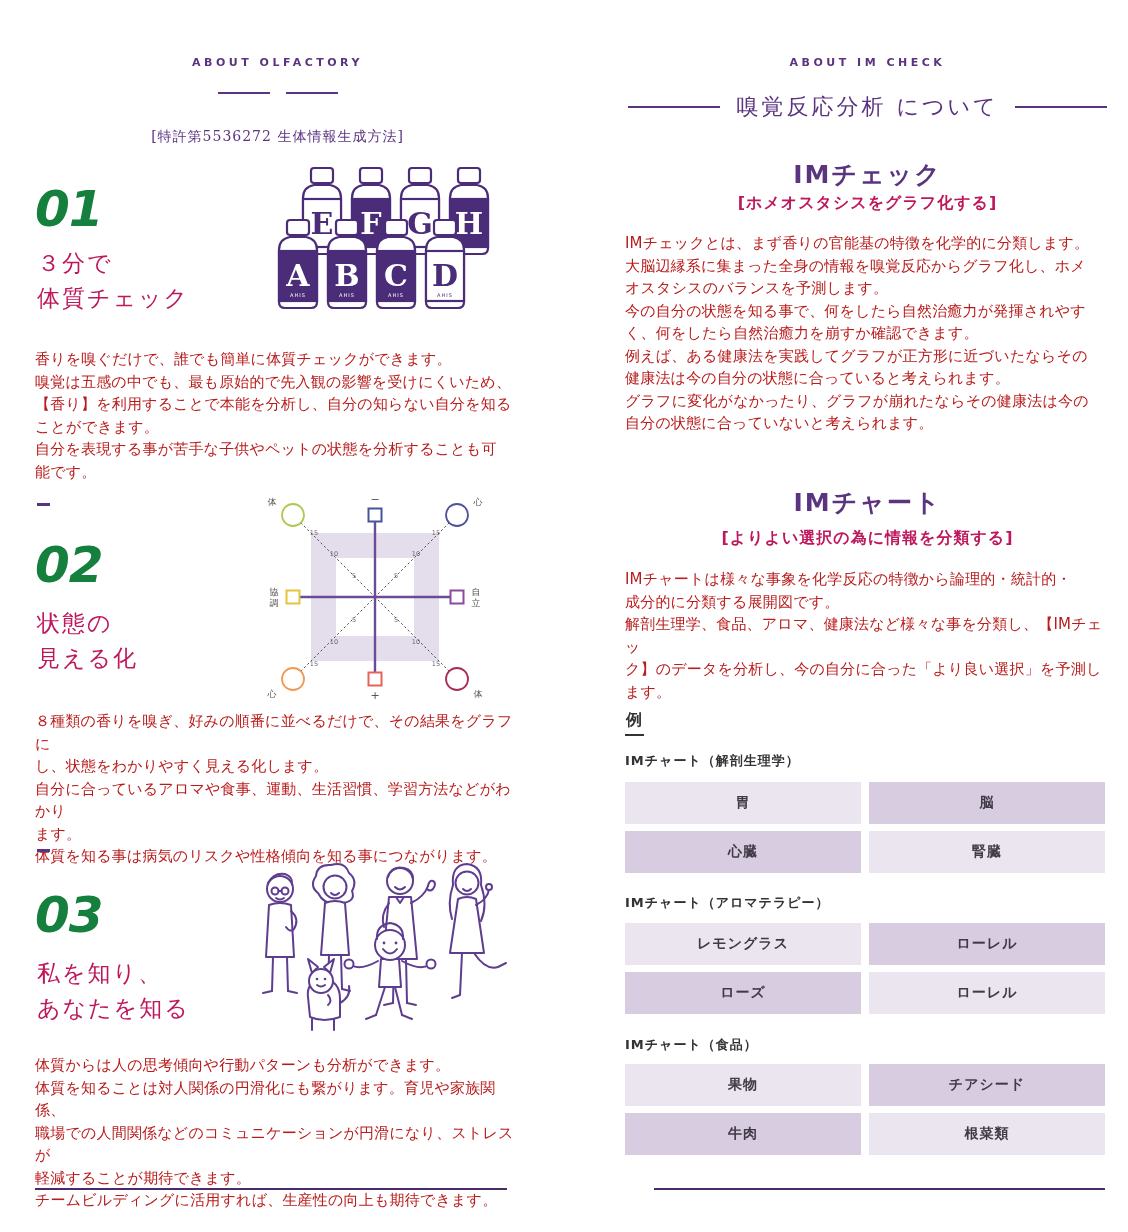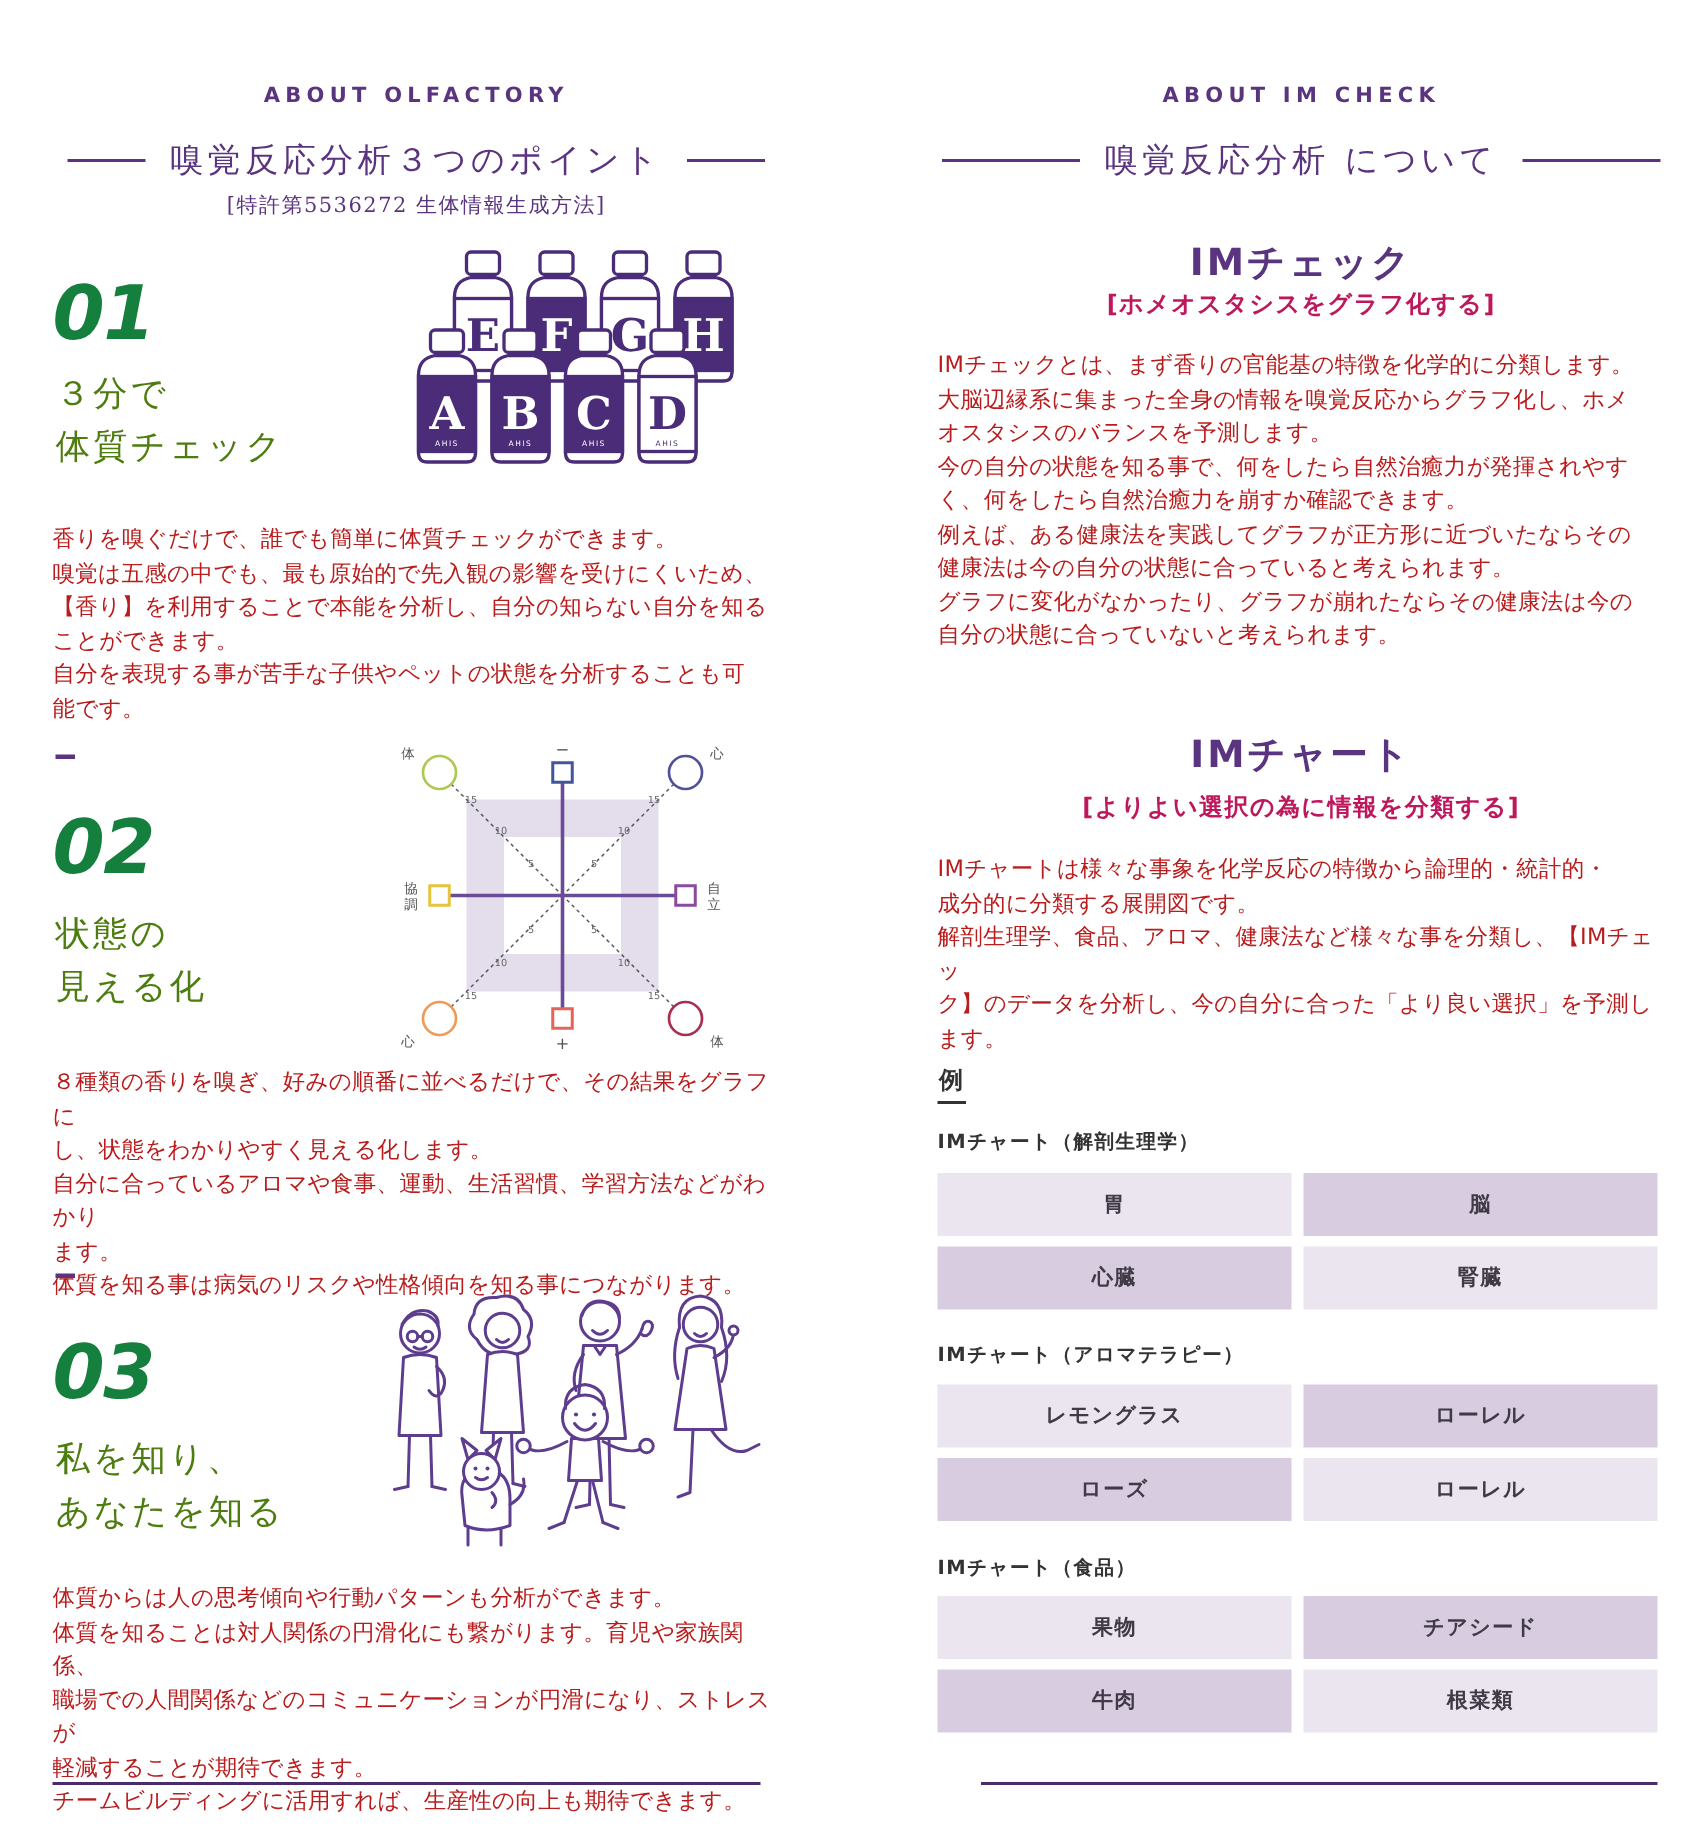--- a/index.html
+++ b/index.html
@@ -2,36 +2,36 @@
 <html><head>
 <meta charset="utf-8">
 <style>
   html,body{margin:0;padding:0;background:#fff;}
   .page{position:relative;width:1128px;height:1232px;background:#fff;overflow:hidden;
         font-family:"DejaVu Sans","Liberation Sans",sans-serif;color:#3a3a3a;}
   .col{position:absolute;top:0;height:100%;}
   .col-left{left:35px;width:485px;}
   .col-right{left:625px;width:485px;}
 
-  .eyebrow{position:absolute;width:100%;text-align:center;font-size:14px;font-weight:bold;
+  .eyebrow{position:absolute;width:100%;text-align:center;font-size:11px;font-weight:bold;
            letter-spacing:3.5px;color:#5b3480;}
   .rule-title{position:absolute;width:100%;display:flex;align-items:center;justify-content:center;gap:16px;}
   .rule{height:2px;background:#5b3480;flex:0 0 auto;}
   .rule-s{width:52px;}
   .rule-l{width:92px;}
   .main-title{margin:0;font-family:"DejaVu Serif","Liberation Serif",serif;font-weight:500;
               font-size:22px;letter-spacing:3px;color:#5b3480;white-space:nowrap;}
 
   .patent{position:absolute;width:100%;text-align:center;font-family:"DejaVu Serif","Liberation Serif",serif;
           font-size:14px;letter-spacing:1px;color:#5b3480;}
 
   .sec-number{position:absolute;font-size:50px;font-style:italic;font-weight:800;
               letter-spacing:-1px;color:#15803d;line-height:1;}
   .sec-heading{position:absolute;margin:0;font-family:"DejaVu Serif","Liberation Serif",serif;
-               font-weight:500;font-size:23px;letter-spacing:2px;color:#4d7c0f;
+               font-weight:500;font-size:23px;letter-spacing:2px;color:#be185d;
                line-height:1.5;white-space:pre-line;}
   .tick{position:absolute;width:13px;height:3px;background:#5b3480;}
   .body{position:absolute;margin:0;font-size:15px;line-height:1.5;letter-spacing:0.2px;
         white-space:pre-line;color:#b91c1c;}
 
   .endrule{position:absolute;height:2px;background:#4a2c6b;}
 
   
   .block-heading{position:absolute;width:100%;text-align:center;font-size:25px;font-weight:bold;
                  letter-spacing:2px;color:#5b3480;}
@@ -76,21 +76,20 @@
 </head>
 <body>
 
 <div class="page">
 
   <section class="col col-left">
     <div class="eyebrow" style="top:56px">ABOUT OLFACTORY</div>
 
     <div class="rule-title" style="top:92px">
       <span class="rule rule-s"></span>
-      <h1 class="main-title">嗅覚反応分析３つのポイント</h1>
       <span class="rule rule-s"></span>
     </div>
 
     <div class="patent" style="top:128px">[特許第5536272 生体情報生成方法]</div>
 
     <div class="sec-number" style="top:184px;left:0">01</div>
     <h2 class="sec-heading" style="top:246px;left:2px">３分で
 体質チェック</h2>
 
     <svg class="bottles" style="left:235px;top:166px" width="228" height="172" viewBox="0 0 228 172">

